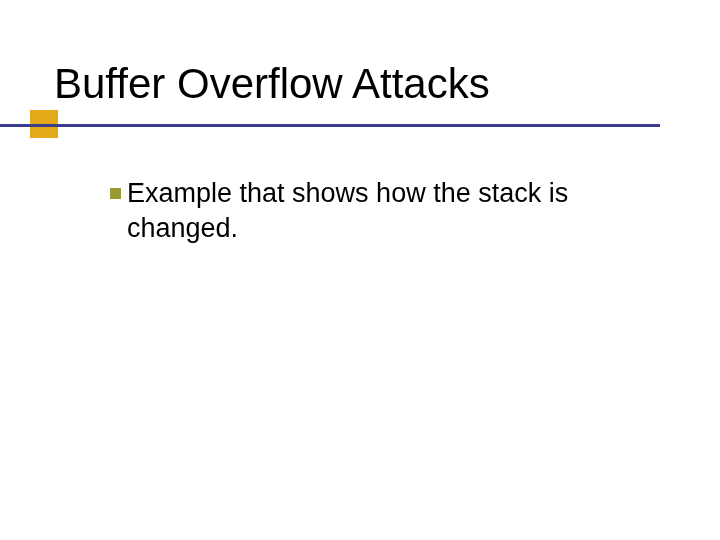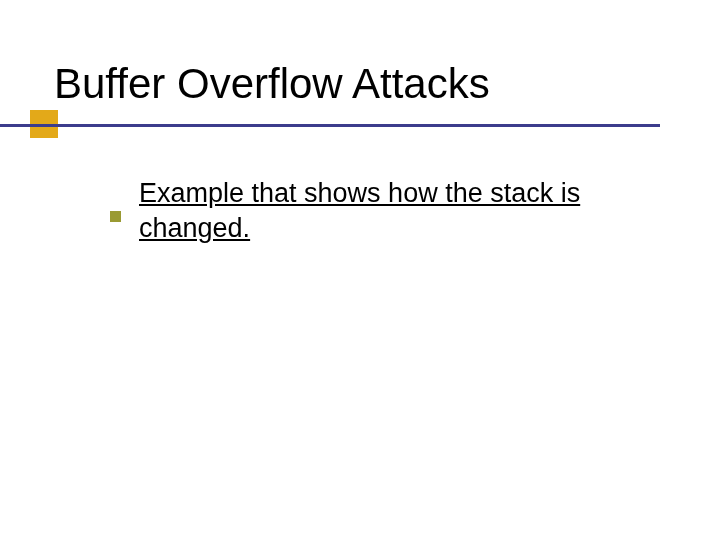--- a/index.html
+++ b/index.html
@@ -49,23 +49,22 @@
     opacity: 0.9;
   }
   .body {
     position: absolute;
     left: 110px;
     top: 176px;
     width: 540px;
   }
   .bullet-row {
     display: flex;
-    align-items: center;
-    gap: 18px;
-    text-decoration: underline;
+    align-items: flex-start;
+    gap: 6px;
   }
   .bullet-icon {
     flex: 0 0 auto;
     width: 11px;
     height: 11px;
     background: #9a9a33;
     margin-top: 12px;
   }
   .bullet-text {
     font-size: 27px;

